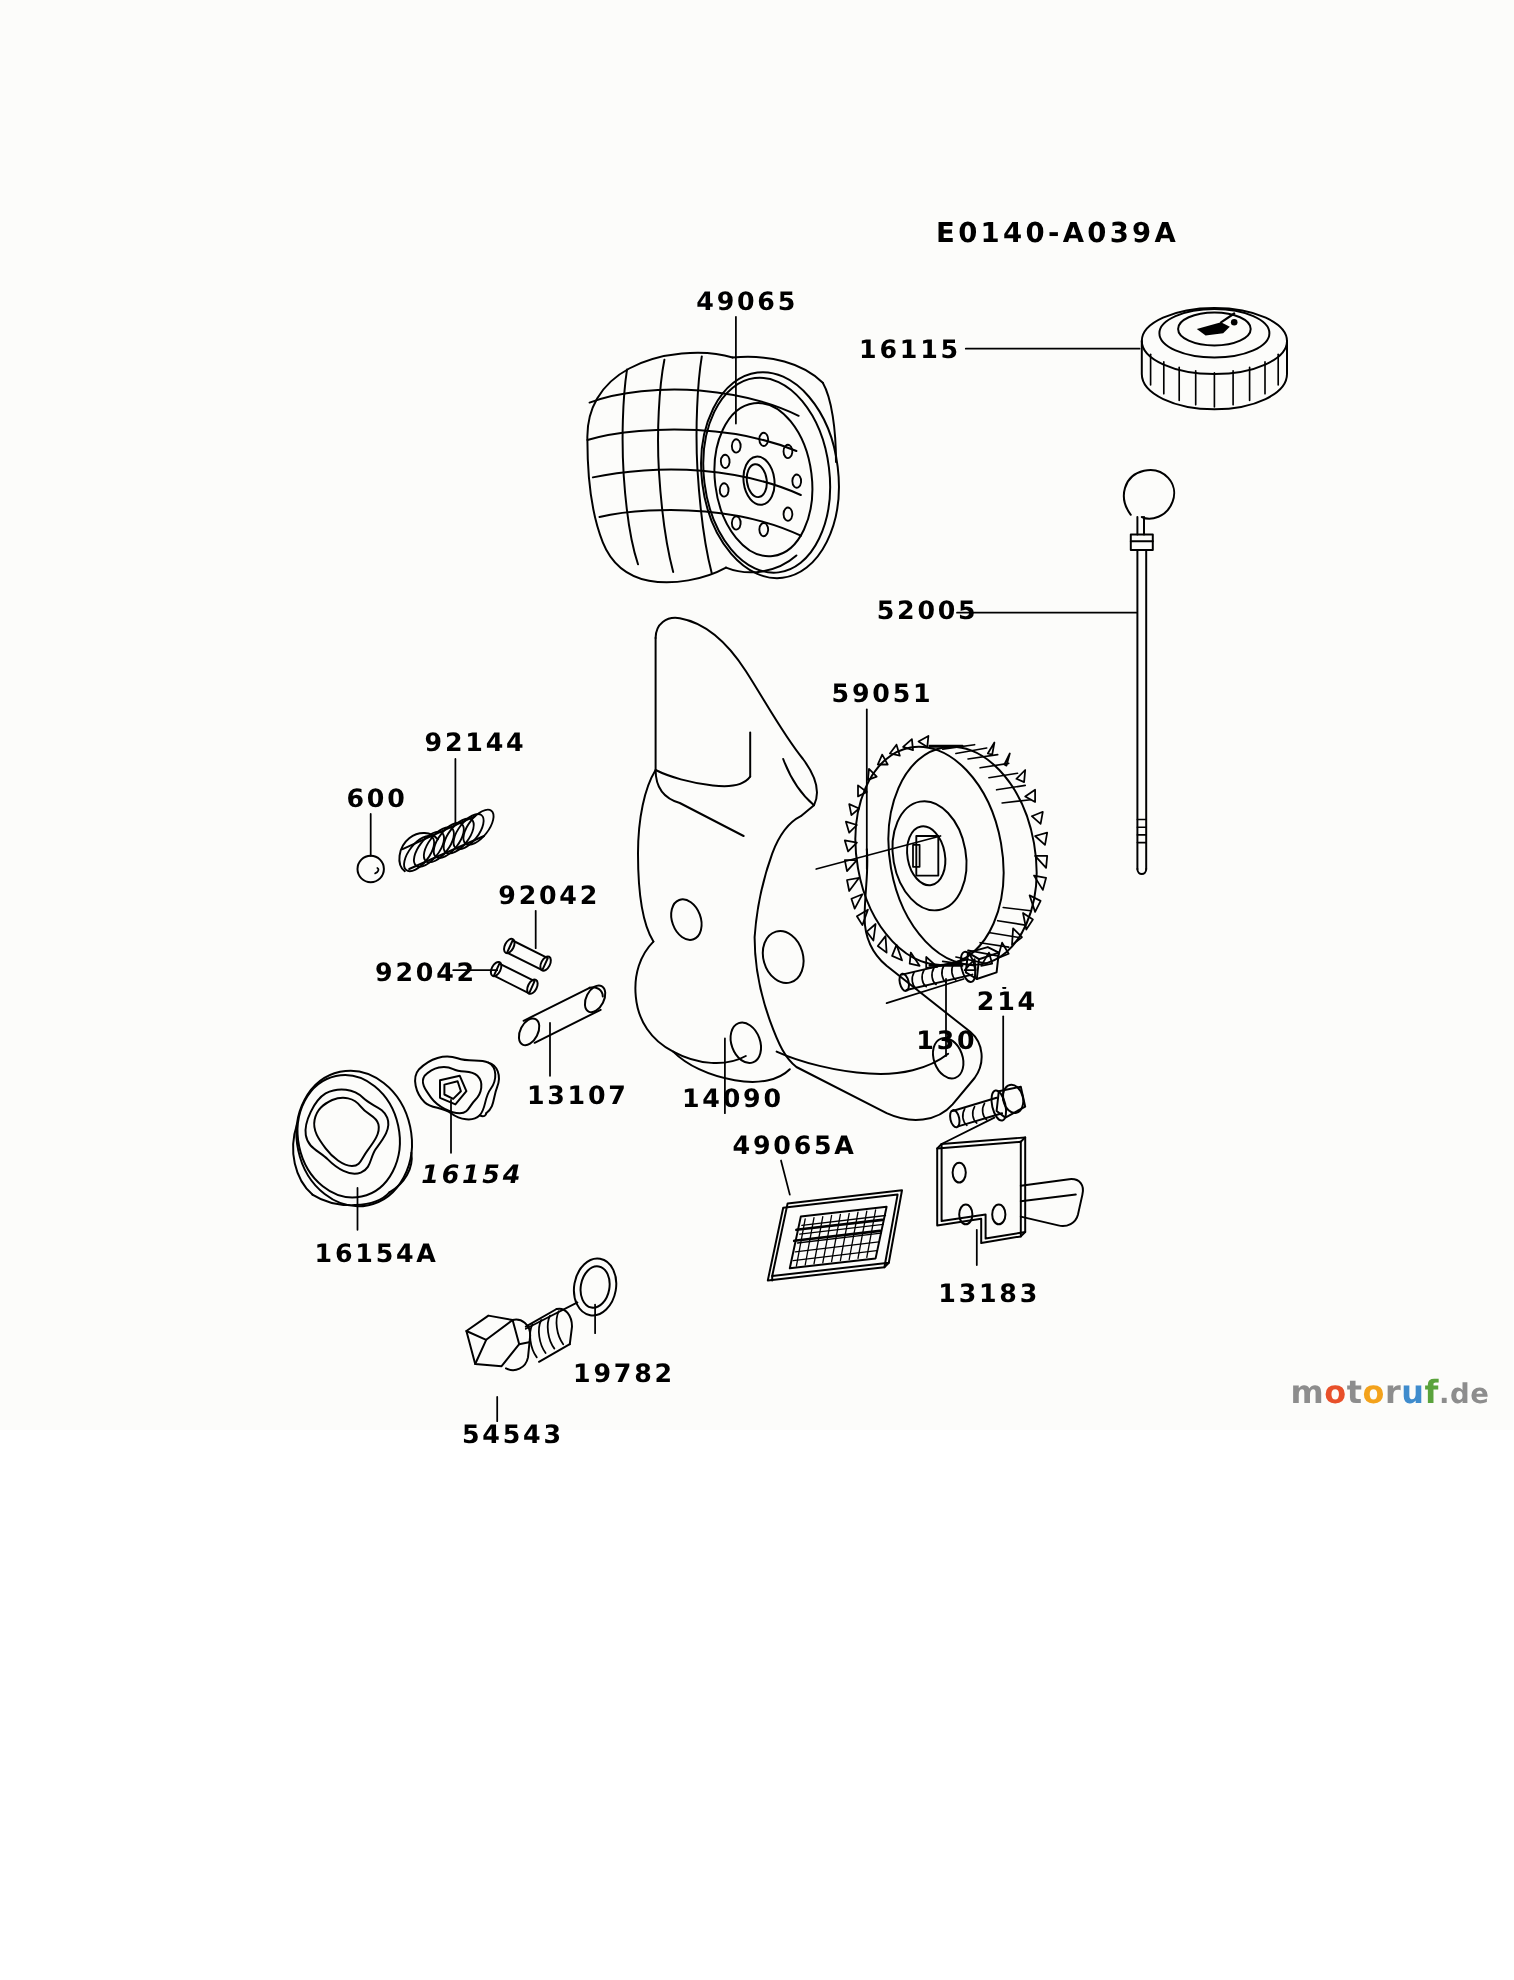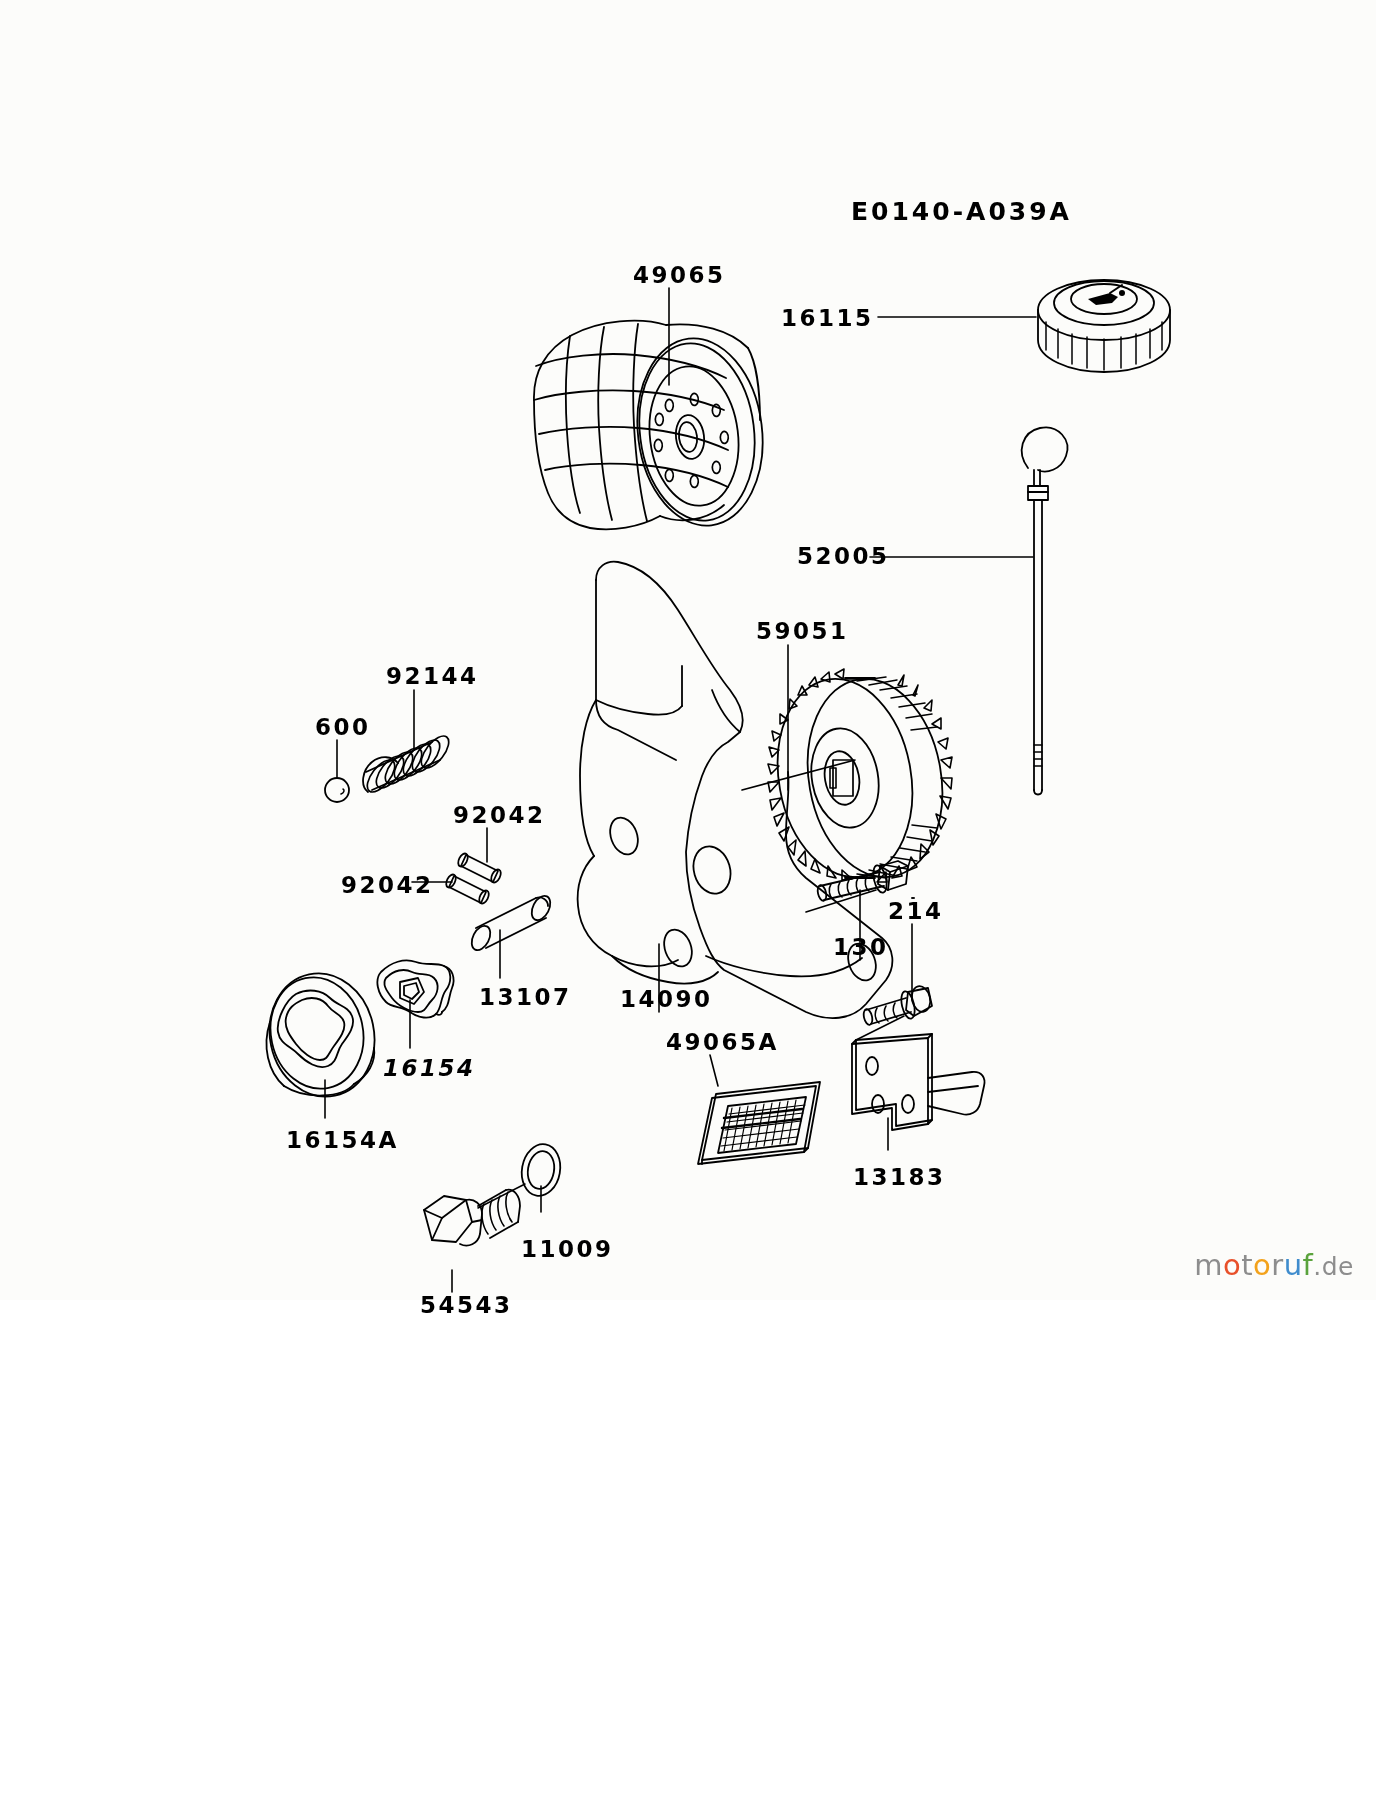--- a/index.html
+++ b/index.html
@@ -41,21 +41,21 @@
   .lbl.title {
     font-size: 25px;
     letter-spacing: 3px;
   }
   .wm {
     position: absolute;
     right: 22px;
     bottom: 18px;
     font-family: "DejaVu Sans", sans-serif;
     font-size: 29px;
-    font-weight: normal;
+    font-weight: bold;
     letter-spacing: 0.5px;
     white-space: nowrap;
   }
   .wm .m   { color: #8d8d8d; }
   .wm .o1  { color: #e8502a; }
   .wm .t   { color: #8d8d8d; }
   .wm .o2  { color: #f3a21b; }
   .wm .r   { color: #8d8d8d; }
   .wm .u   { color: #3f8ccd; }
   .wm .f   { color: #5aa33c; }
@@ -500,20 +500,20 @@
   <div class="lbl" style="left:453px; top:804px;">92042</div>
   <div class="lbl" style="left:341px; top:874px;">92042</div>
   <div class="lbl" style="left:479px; top:986px;">13107</div>
   <div class="lbl" style="left:383px; top:1057px;font-style:italic;">16154</div>
   <div class="lbl" style="left:286px; top:1129px;">16154A</div>
   <div class="lbl" style="left:620px; top:988px;">14090</div>
   <div class="lbl" style="left:833px; top:936px;">130</div>
   <div class="lbl" style="left:888px; top:900px;">214</div>
   <div class="lbl" style="left:666px; top:1031px;">49065A</div>
   <div class="lbl" style="left:853px; top:1166px;">13183</div>
-  <div class="lbl" style="left:521px; top:1238px;">11009</div>
+  <div class="lbl" style="left:521px; top:1238px;">19782</div>
   <div class="lbl" style="left:420px; top:1294px;">54543</div>
 
   <div class="wm">
     <span class="m">m</span><span class="o1">o</span><span class="t">t</span><span class="o2">o</span><span class="r">r</span><span class="u">u</span><span class="f">f</span><span class="de">.de</span>
   </div>
 
 </div>
 
 </body></html>

